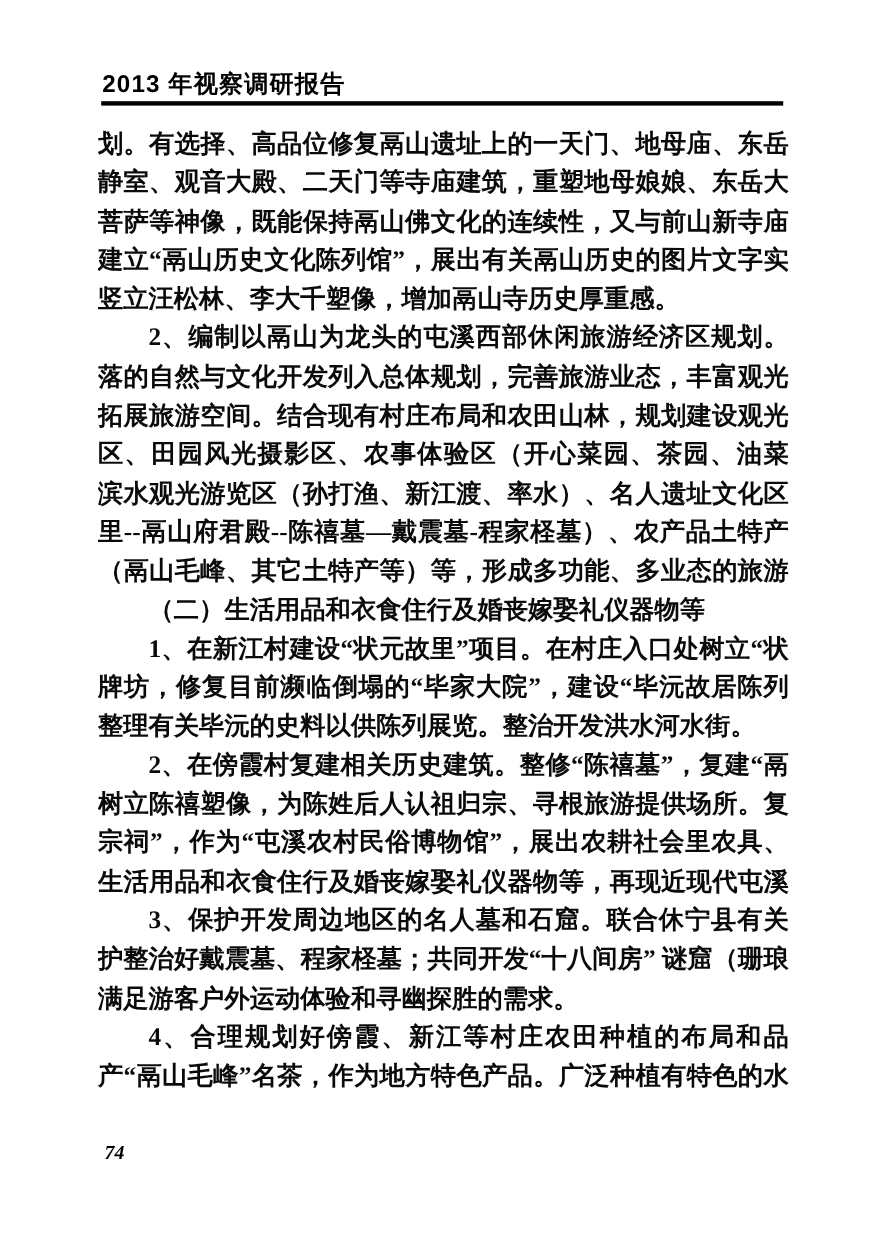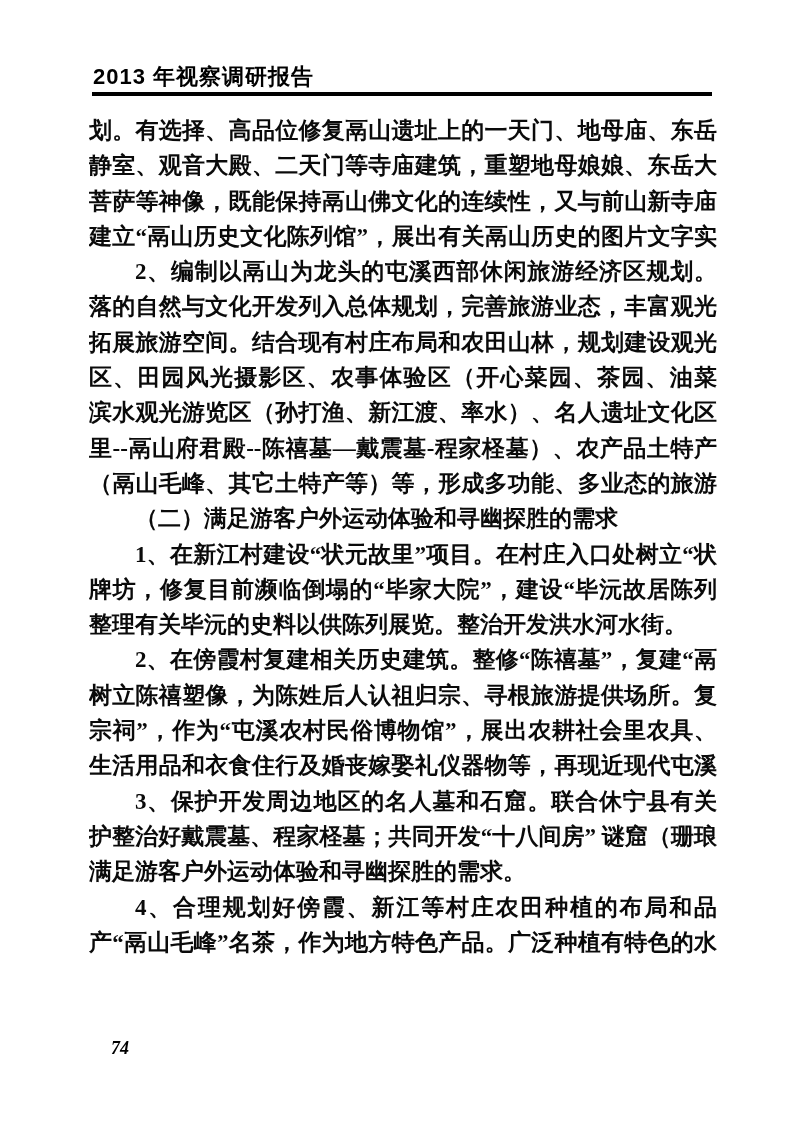--- a/index.html
+++ b/index.html
@@ -57,21 +57,20 @@
   .line.indent {
     padding-left: 46px;
   }
   .line.bold {
     font-weight: 800;
   }
   .page-footer {
     position: absolute;
     left: 95px;
     top: 1038px;
-    margin-left: 16px;
   }
   .page-number {
     font-size: 18px;
     font-weight: 700;
     font-style: italic;
     color: #000;
   }
 </style>
 </head>
 <body>
@@ -79,28 +78,29 @@
 <div class="page-header">
   <span class="header-title">2013 年视察调研报告</span>
 </div>
 <div class="header-rule"></div>
 
 <div class="body-text">
   <div class="line">划。有选择、高品位修复鬲山遗址上的一天门、地母庙、东岳庙、滴音</div>
   <div class="line">静室、观音大殿、二天门等寺庙建筑，重塑地母娘娘、东岳大帝、观音</div>
   <div class="line">菩萨等神像，既能保持鬲山佛文化的连续性，又与前山新寺庙建筑互补。</div>
   <div class="line">建立“鬲山历史文化陈列馆”，展出有关鬲山历史的图片文字实物资料。</div>
+  <div class="line short">竖立汪松林、李大千塑像，增加鬲山寺历史厚重感。</div>
   <div class="line indent">2、编制以鬲山为龙头的屯溪西部休闲旅游经济区规划。把山下村</div>
   <div class="line">落的自然与文化开发列入总体规划，完善旅游业态，丰富观光休闲项目，</div>
   <div class="line">拓展旅游空间。结合现有村庄布局和农田山林，规划建设观光避暑休闲</div>
   <div class="line">区、田园风光摄影区、农事体验区（开心菜园、茶园、油菜田、桃园等）、</div>
   <div class="line">滨水观光游览区（孙打渔、新江渡、率水）、名人遗址文化区（状元故</div>
   <div class="line">里--鬲山府君殿--陈禧墓—戴震墓-程家柽墓）、农产品土特产销售区</div>
   <div class="line">（鬲山毛峰、其它土特产等）等，形成多功能、多业态的旅游休闲基地。</div>
-  <div class="line short indent bold">（二）满足游客户外运动体验和寻幽探胜的需求</div>
+  <div class="line short indent bold">（二）生活用品和衣食住行及婚丧嫁娶礼仪器物等</div>
   <div class="line indent">1、在新江村建设“状元故里”项目。在村庄入口处树立“状元故里”</div>
   <div class="line">牌坊，修复目前濒临倒塌的“毕家大院”，建设“毕沅故居陈列馆”，挖掘</div>
   <div class="line short">整理有关毕沅的史料以供陈列展览。整治开发洪水河水街。</div>
   <div class="line indent">2、在傍霞村复建相关历史建筑。整修“陈禧墓”，复建“鬲山府君殿”，</div>
   <div class="line">树立陈禧塑像，为陈姓后人认祖归宗、寻根旅游提供场所。复建“姚氏</div>
   <div class="line">宗祠”，作为“屯溪农村民俗博物馆”，展出农耕社会里农具、手工艺品、</div>
   <div class="line">生活用品和衣食住行及婚丧嫁娶礼仪器物等，再现近现代屯溪地区农村</div>
   <div class="line indent">3、保护开发周边地区的名人墓和石窟。联合休宁县有关乡村，保</div>
   <div class="line">护整治好戴震墓、程家柽墓；共同开发“十八间房” 谜窟（珊琅谜窟），</div>
   <div class="line short">满足游客户外运动体验和寻幽探胜的需求。</div>

